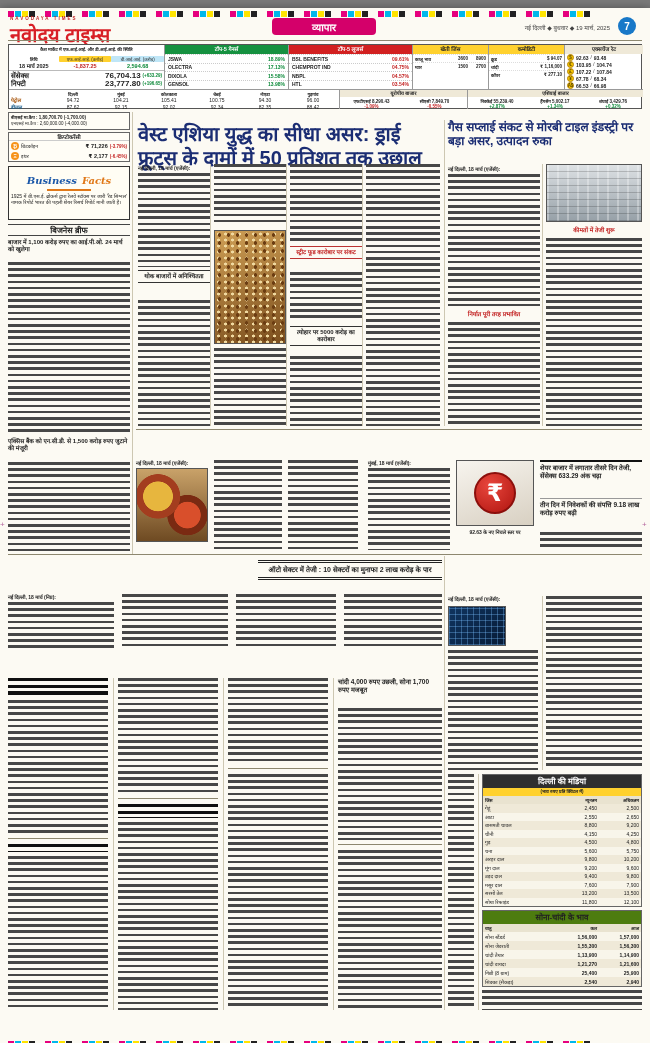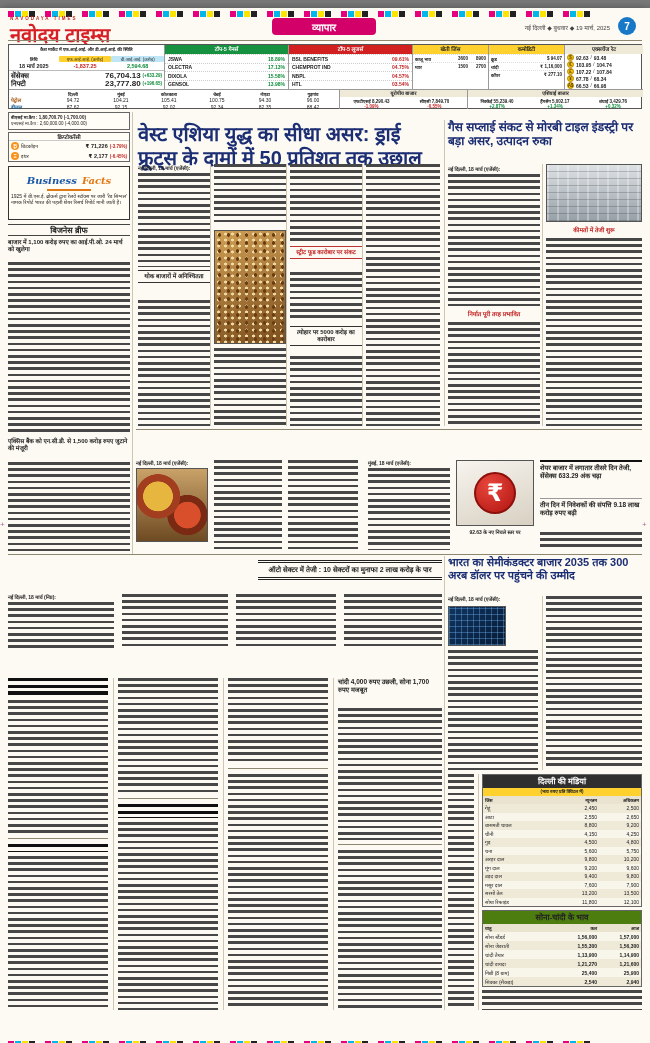--- a/index.html
+++ b/index.html
@@ -576,21 +576,20 @@
     <span class="coin-big">₹</span>
   </div>
   <div class="a f5 b cen" style="left:456px;top:521px;width:78px">92.63 के नए निचले स्तर पर</div>
   <div class="a f65 b lh12" style="left:540px;top:452px;width:102px;border-top:2px solid #111;padding-top:2px">शेयर बाजार में लगातार तीसरे दिन तेजी, सेंसेक्स 633.29 अंक चढ़ा</div>
   <div class="a f65 b lh12" style="left:540px;top:490px;width:102px;border-top:1px solid #999;padding-top:2px">तीन दिन में निवेशकों की संपत्ति 9.18 लाख करोड़ रुपए बढ़ी</div>
   <div class="a sim" style="left:540px;top:524px;width:102px;height:18px"></div>
 
   <div class="a hr" style="left:8px;top:546px;width:634px"></div>
 
   <div class="a dbl f7 b cen lh12" style="left:258px;top:552px;width:184px;padding:3px 4px">ऑटो सेक्टर में तेजी : 10 सेक्टरों का मुनाफा 2 लाख करोड़ के पार</div>
-  <div class="a f11 b blue lh12" style="left:448px;top:548px;width:194px">भारत का सेमीकंडक्टर बाजार 2035 तक 300 अरब डॉलर पर पहुंचने की उम्मीद</div>
 
   <div class="a f5 b" style="left:8px;top:586px;width:106px">नई दिल्ली, 18 मार्च (निप्र):</div>
   <div class="a sim" style="left:8px;top:594px;width:106px;height:48px"></div>
   <div class="a sim" style="left:122px;top:586px;width:106px;height:56px"></div>
   <div class="a sim" style="left:236px;top:586px;width:100px;height:56px"></div>
   <div class="a sim" style="left:344px;top:586px;width:98px;height:56px"></div>
 
 
   <div class="a simb" style="left:8px;top:670px;width:100px;height:18px"></div>
   <div class="a sim" style="left:8px;top:692px;width:100px;height:134px"></div>

